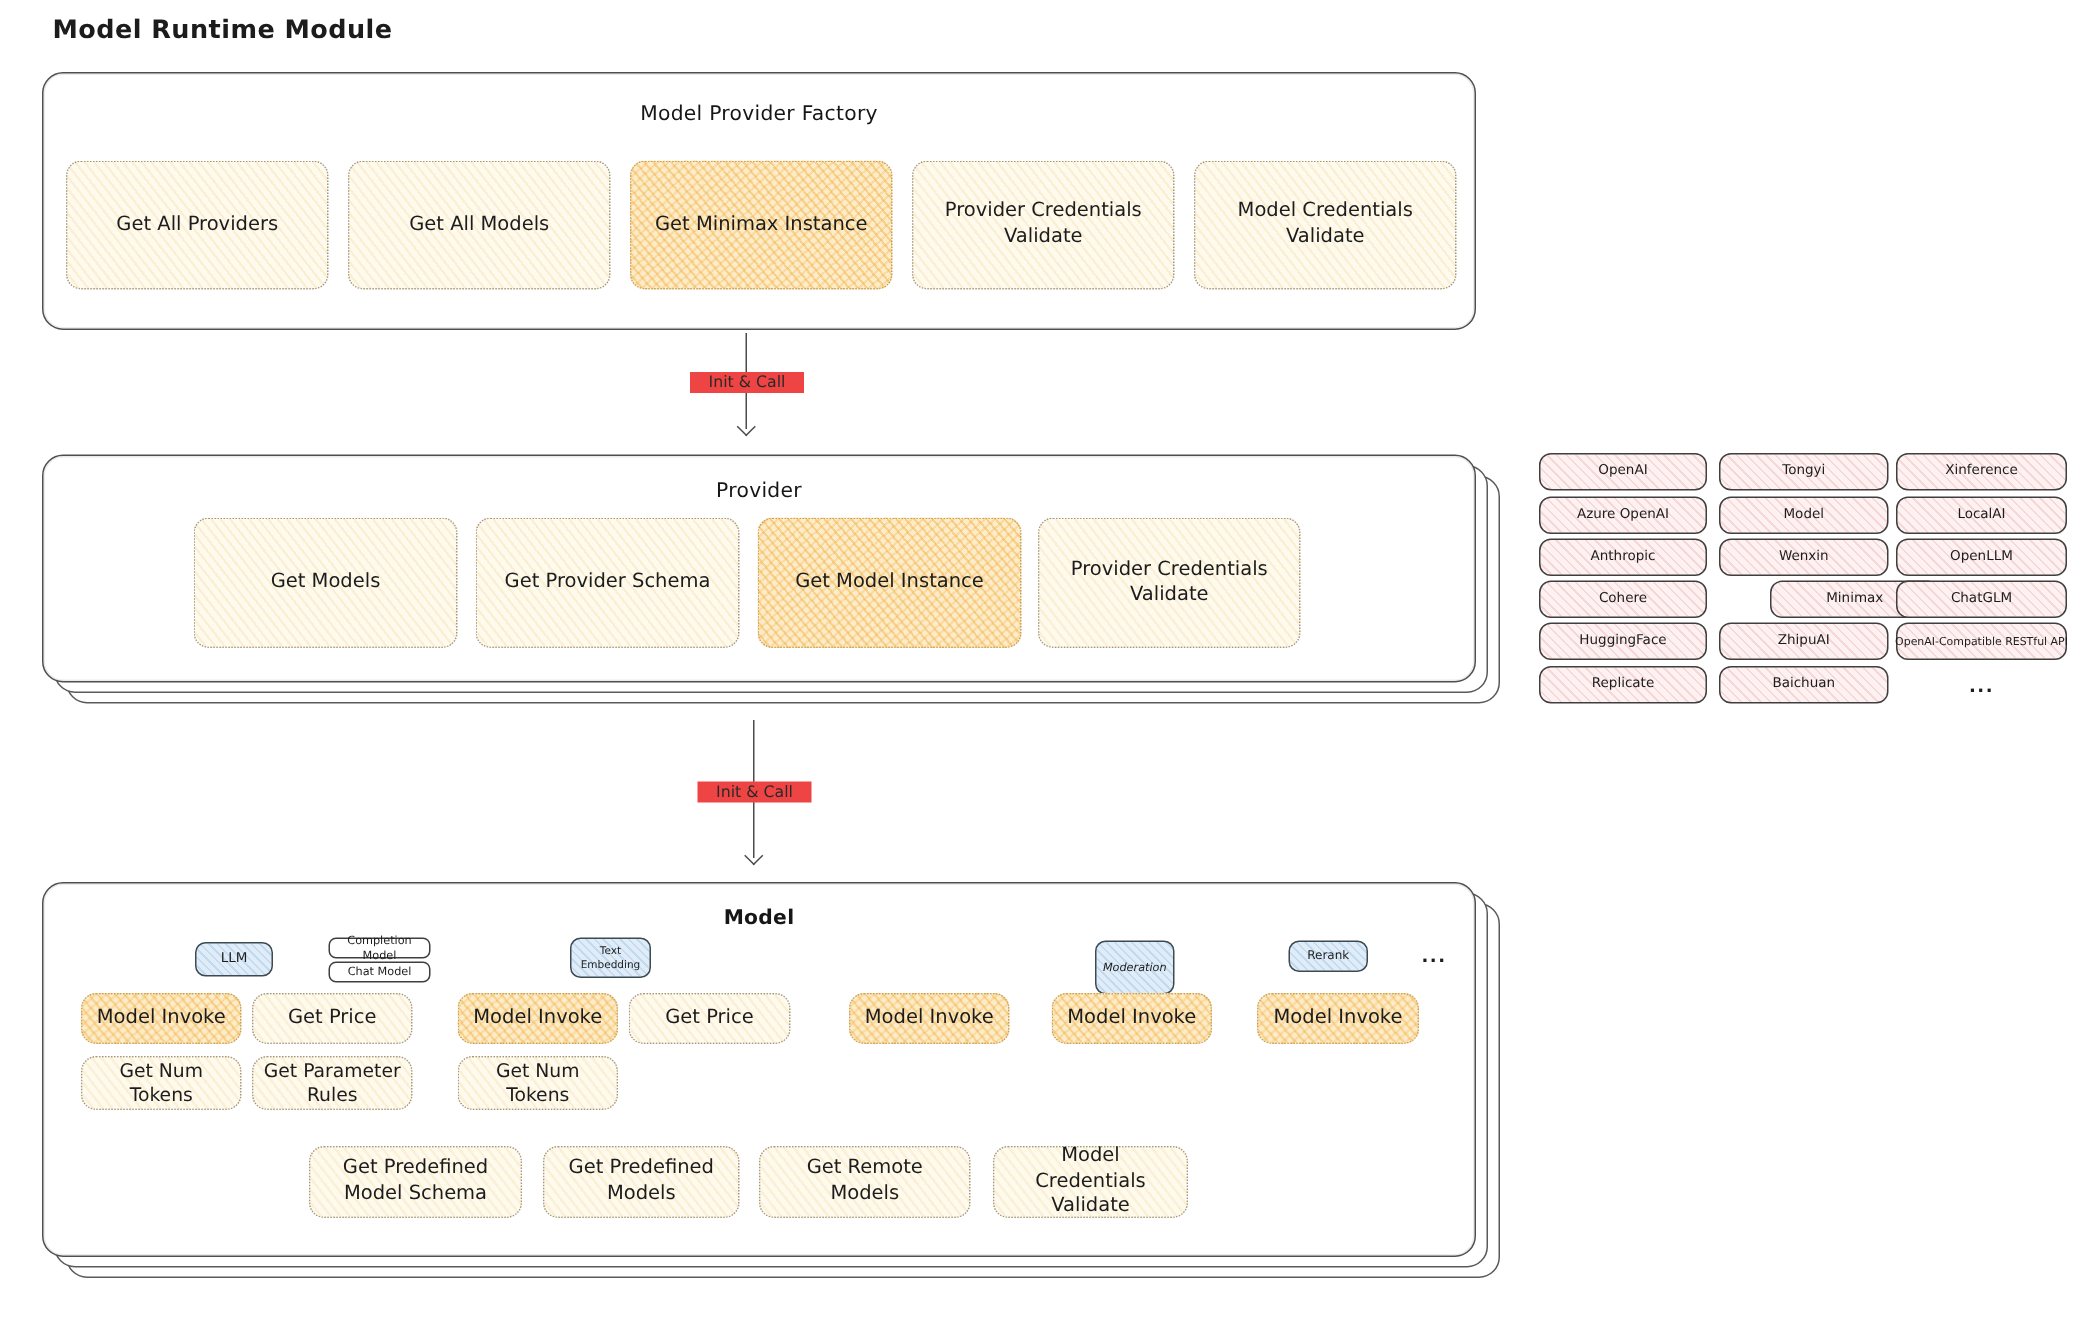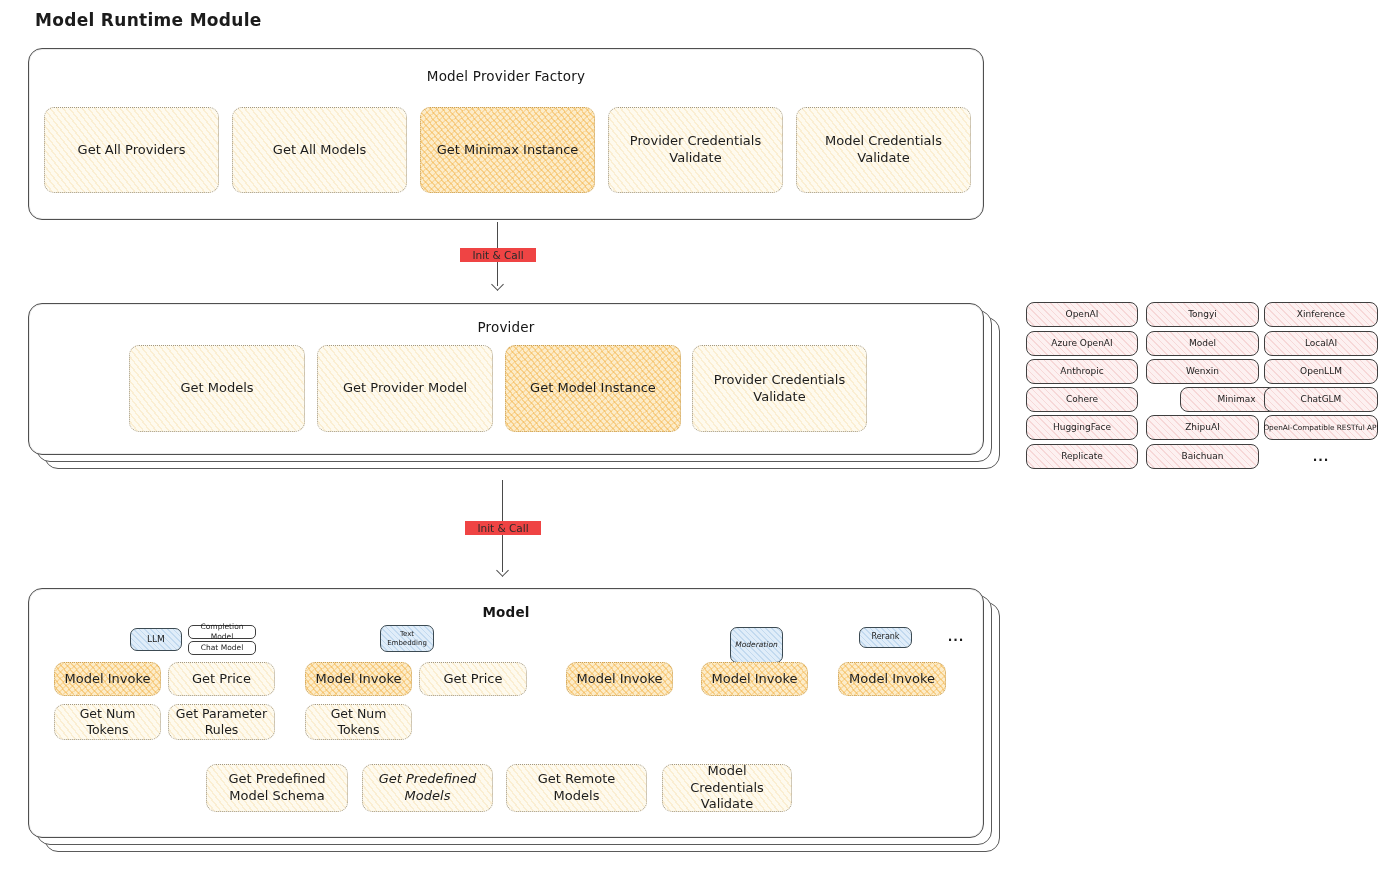--- a/index.html
+++ b/index.html
@@ -46,21 +46,21 @@
     border-radius:8px;font-size:9px;padding:2px 3px;
   }
   .blue{
     background-color:#e0edf9;
     background-image:repeating-linear-gradient(45deg,rgba(118,168,214,.28) 0px,rgba(118,168,214,.28) 1.1px,transparent 1.1px,transparent 4px);
     border:1.3px solid #3c4a52;
     border-radius:7px;font-size:9px;padding:1px 2px;
   }
   .wchip{
     background:#fff;border:1.2px solid #3f3f3f;border-radius:5px;
-    font-size:7.5px;padding:0 2px;
+    font-size:7.5px;padding:0 2px;margin-left:31px;
   }
   
   .vline{width:0;border-left:1.3px solid #4a4a4a;}
   .chev{
     width:9px;height:9px;
     border-right:1.4px solid #4a4a4a;border-bottom:1.4px solid #4a4a4a;
     transform:rotate(45deg);
   }
   .alabel{
     text-align:center;font-size:10.5px;background:#ef4444;padding:1px 2px;color:#2a2a2a;
@@ -85,21 +85,21 @@
 <div class="abs vline" style="left:497px;top:222px;height:64px;"></div>
 <div class="abs chev" style="left:493px;top:280px;"></div>
 <div class="abs alabel z4" style="left:460px;top:248px;width:76px;">Init &amp; Call</div>
 
 <div class="abs layer z1" style="left:44px;top:317px;width:956px;height:152px;"></div>
 <div class="abs layer z2" style="left:36px;top:310px;width:956px;height:152px;"></div>
 <div class="abs container z3" style="left:28px;top:303px;width:956px;height:152px;">
   <div class="hdr" style="top:15px;">Provider</div>
 </div>
 <div class="abs node cream z4" style="left:129px;top:345px;width:176px;height:87px;">Get Models</div>
-<div class="abs node cream z4" style="left:317px;top:345px;width:176px;height:87px;">Get Provider Model</div>
+<div class="abs node cream z4" style="left:317px;top:345px;width:176px;height:87px;">Get Provider Schema</div>
 <div class="abs node hl z4" style="left:505px;top:345px;width:176px;height:87px;">Get Model Instance</div>
 <div class="abs node cream z4" style="left:692px;top:345px;width:175px;height:87px;">Provider Credentials Validate</div>
 
 <div class="abs node pink" style="left:1026px;top:302px;width:112px;height:25px;">OpenAI</div>
 <div class="abs node pink" style="left:1026px;top:331px;width:112px;height:25px;">Azure OpenAI</div>
 <div class="abs node pink" style="left:1026px;top:359px;width:112px;height:25px;">Anthropic</div>
 <div class="abs node pink" style="left:1026px;top:387px;width:112px;height:25px;">Cohere</div>
 <div class="abs node pink" style="left:1026px;top:415px;width:112px;height:25px;">HuggingFace</div>
 <div class="abs node pink" style="left:1026px;top:444px;width:112px;height:25px;">Replicate</div>
 
@@ -142,15 +142,15 @@
 <div class="abs node cream z4" style="left:419px;top:662px;width:108px;height:34px;">Get Price</div>
 <div class="abs node hl z4" style="left:566px;top:662px;width:107px;height:34px;">Model Invoke</div>
 <div class="abs node hl z4" style="left:701px;top:662px;width:107px;height:34px;">Model Invoke</div>
 <div class="abs node hl z4" style="left:838px;top:662px;width:108px;height:34px;">Model Invoke</div>
 
 <div class="abs node cream z4" style="left:54px;top:704px;width:107px;height:36px;font-size:12.5px;">Get Num Tokens</div>
 <div class="abs node cream z4" style="left:168px;top:704px;width:107px;height:36px;font-size:12.5px;">Get Parameter Rules</div>
 <div class="abs node cream z4" style="left:305px;top:704px;width:107px;height:36px;font-size:12.5px;">Get Num Tokens</div>
 
 <div class="abs node cream z4" style="left:206px;top:764px;width:142px;height:48px;">Get Predefined Model Schema</div>
-<div class="abs node cream z4" style="left:362px;top:764px;width:131px;height:48px;font-style:italic;">Get Predefined Models</div>
+<div class="abs node cream z4" style="left:362px;top:764px;width:131px;height:48px;">Get Predefined Models</div>
 <div class="abs node cream z4" style="left:506px;top:764px;width:141px;height:48px;">Get Remote Models</div>
 <div class="abs node cream z4" style="left:662px;top:764px;width:130px;height:48px;">Model Credentials Validate</div>
 
 </body></html>

